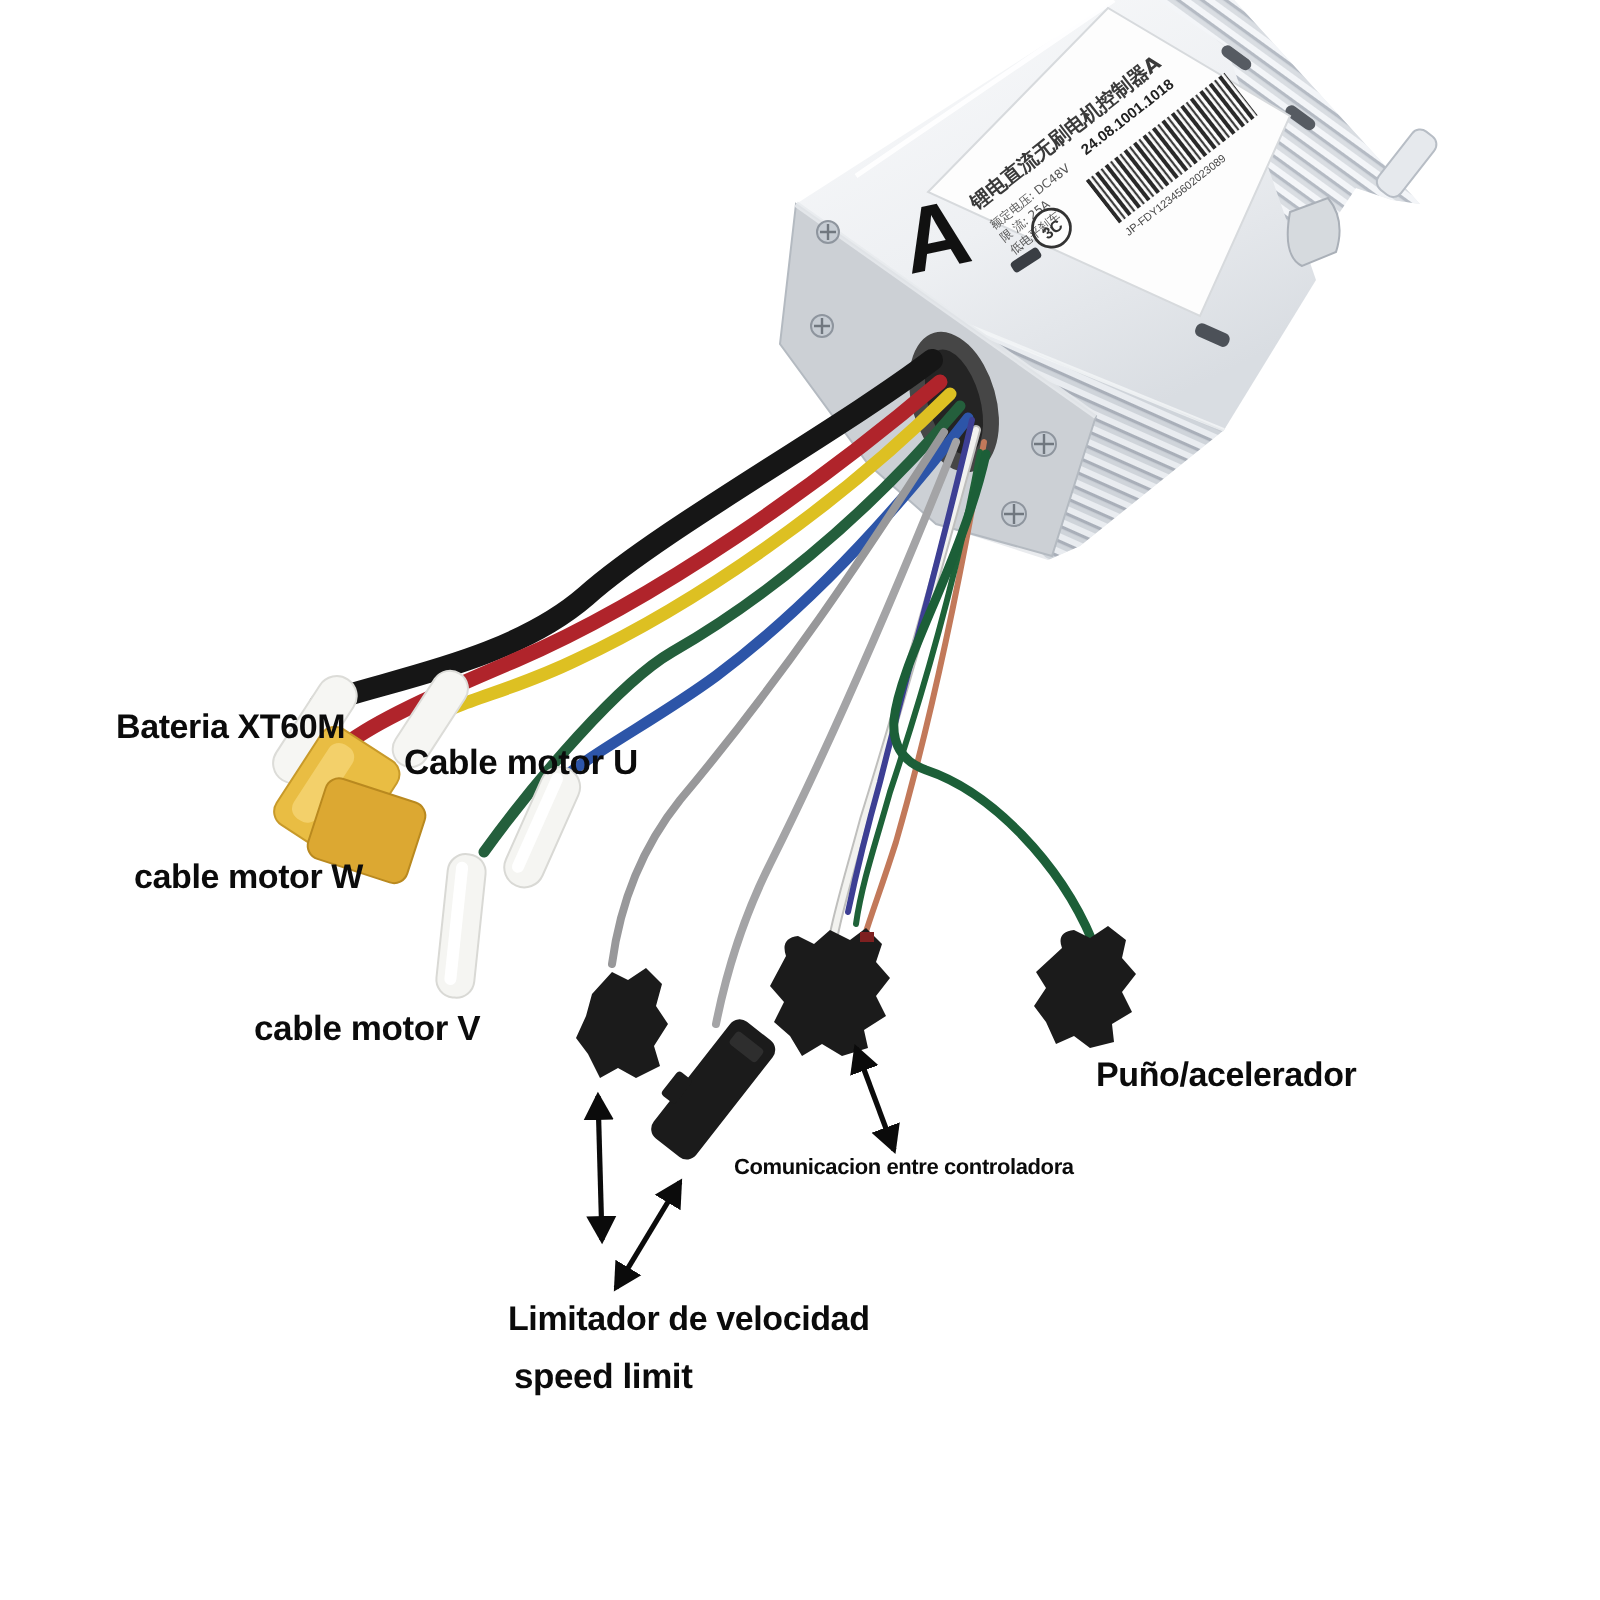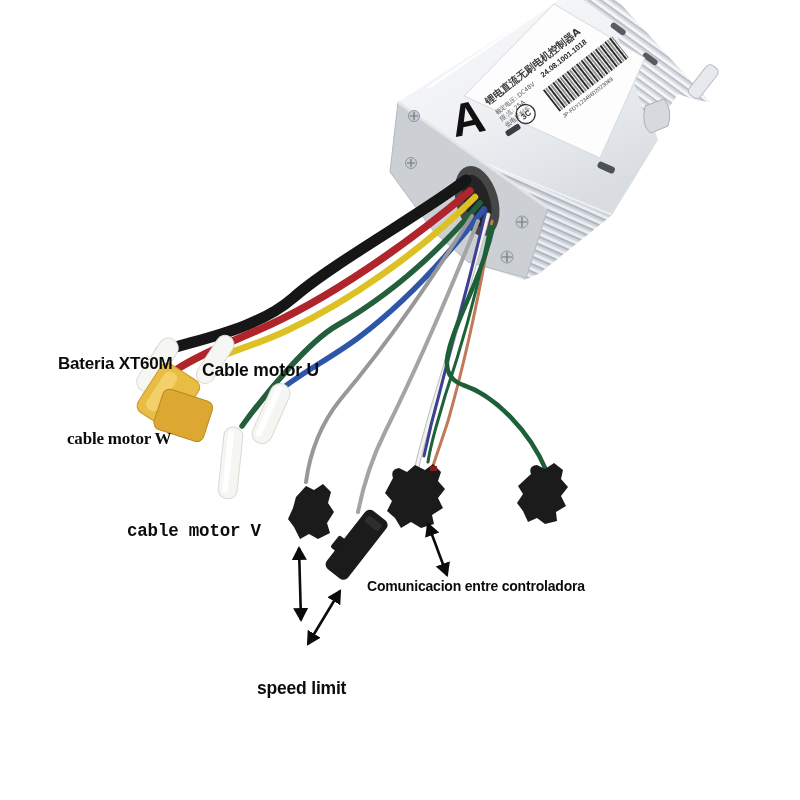--- a/index.html
+++ b/index.html
@@ -1,21 +1,21 @@
 <!DOCTYPE html>
 <html><head>
 <meta charset="utf-8">
 <style>
   html,body{margin:0;padding:0;background:#ffffff;}
   #stage{position:relative;width:800px;height:800px;background:#ffffff;overflow:hidden;
          font-family:"Liberation Sans", sans-serif;}
   #scene{position:absolute;left:0;top:0;}
   .callout{position:absolute;font-weight:bold;color:#0b0b0b;white-space:nowrap;
            letter-spacing:-0.2px;}
-  .fs17{font-size:17px;margin-left:40px;} .fs175{font-size:17.5px;} .fs155{font-size:14px;}
+  .fs17{font-size:17px;margin-left:40px;} .fs175{font-size:17.5px;} .fs155{font-size:11px;}
 </style>
 </head>
 <body>
 
 <div id="stage">
 
 <svg id="scene" width="800" height="800" viewBox="0 0 800 800">
   <defs>
     <linearGradient id="faceGrad" x1="0" y1="0" x2="0.6" y2="1">
       <stop offset="0" stop-color="#fafbfc"></stop>
@@ -175,19 +175,21 @@
            L517,503 L523,494 L518,486 Z" fill="#1b1b1b"></path>
 
   <g stroke="#0b0b0b" stroke-width="2.6">
     <line x1="299" y1="548" x2="301" y2="620" marker-start="url(#ah)" marker-end="url(#ah)"></line>
     <line x1="340" y1="591" x2="308" y2="644" marker-start="url(#ah)" marker-end="url(#ah)"></line>
     <line x1="428" y1="524" x2="447" y2="575" marker-start="url(#ah)" marker-end="url(#ah)"></line>
   </g>
 </svg>
 
 <div class="callout fs17" style="left:18px;  top:354px;">Bateria XT60M</div>
-<div class="callout fs175" style="left:202px; top:360px;">Cable motor U</div>
-<div class="callout fs17" style="left:27px;  top:429px;font-family:Liberation Serif, serif;">cable motor W</div>
-<div class="callout fs175" style="left:127px; top:521px;font-family:Liberation Mono, monospace;">cable motor V</div>
+<div class="callout fs175" style="left:202px; top:371px;">Cable motor U</div>
+<div class="callout fs17" style="left:27px;  top:429px;">cable motor W</div>
+<div class="callout fs175" style="left:127px; top:504px;">cable motor V</div>
+<div class="callout fs17" style="left:508px; top:528px;">Puño/acelerador</div>
 <div class="callout fs155" style="left:367px; top:578px;">Comunicacion entre controladora</div>
+<div class="callout fs17" style="left:214px; top:650px;">Limitador de velocidad</div>
 <div class="callout fs175" style="left:257px; top:678px;">speed limit</div>
 
 </div>
 
 </body></html>

